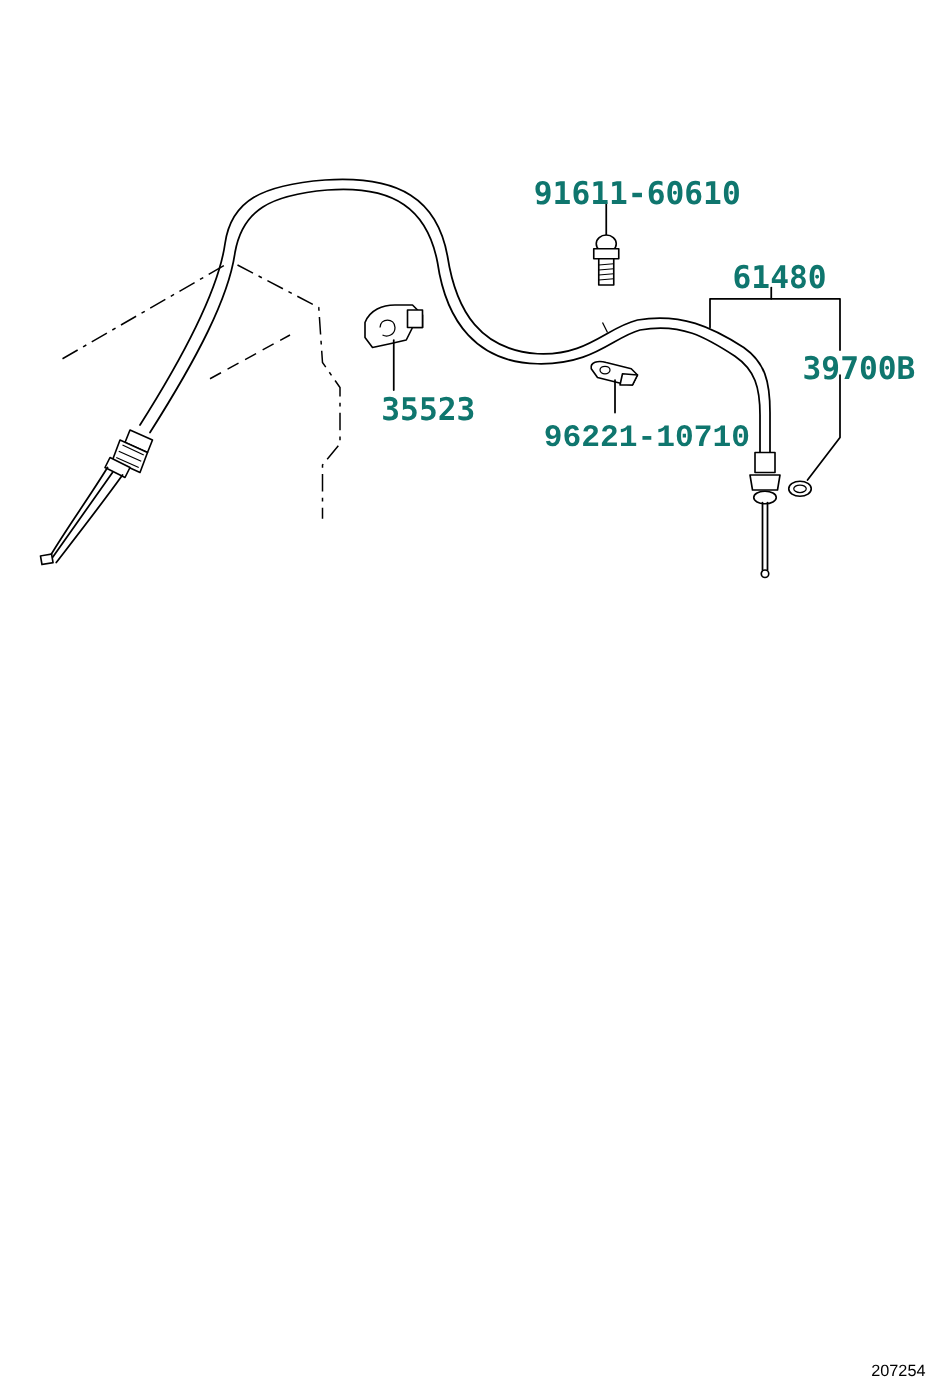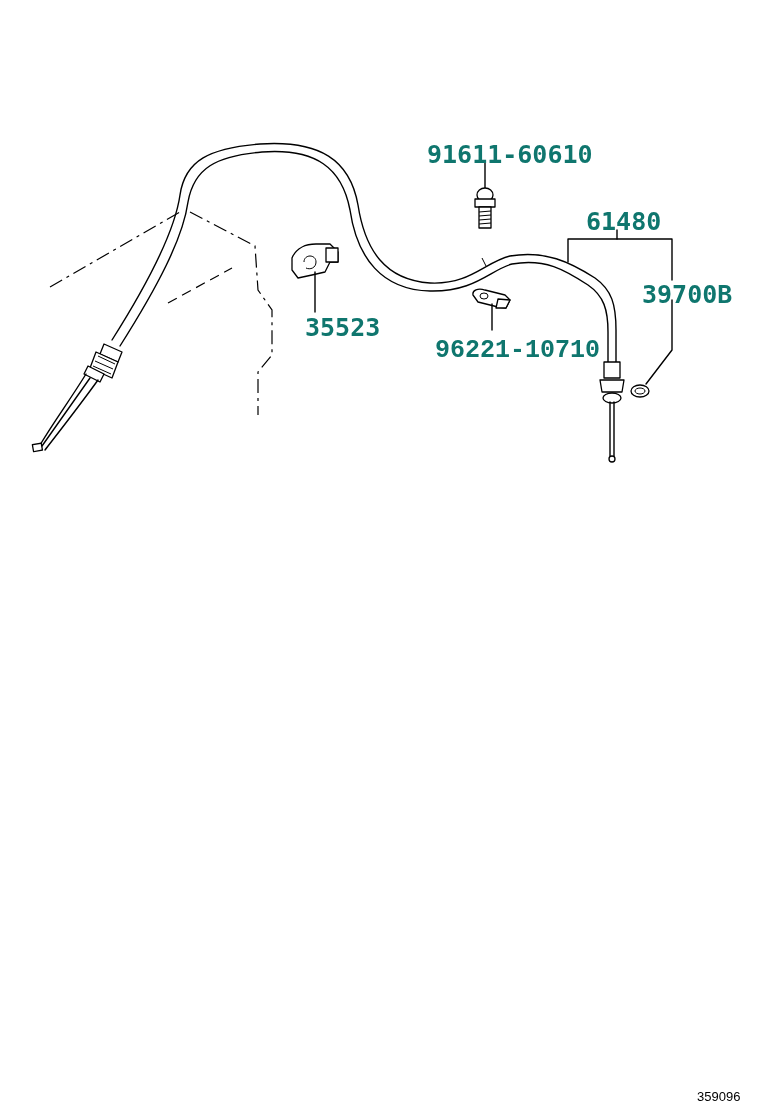--- a/index.html
+++ b/index.html
@@ -86,13 +86,13 @@
     <path class="ln" d="M672,300 L672,350 L646,384"></path>
   </g>
 </svg>
 
 <div class="part-label" style="left:427px; top:142px;">91611-60610</div>
 <div class="part-label" style="left:586px; top:209px;">61480</div>
 <div class="part-label" style="left:642px; top:282px;">39700B</div>
 <div class="part-label" style="left:285px; top:315px;margin-left:20px;">35523</div>
 <div class="part-label" style="left:435px; top:338px;font-family:Liberation Mono, monospace;">96221-10710</div>
 
-<div class="figure-id" style="left:697px; top:1090px;">359096</div>
+<div class="figure-id" style="left:697px; top:1090px;">207254</div>
 
 </body></html>

